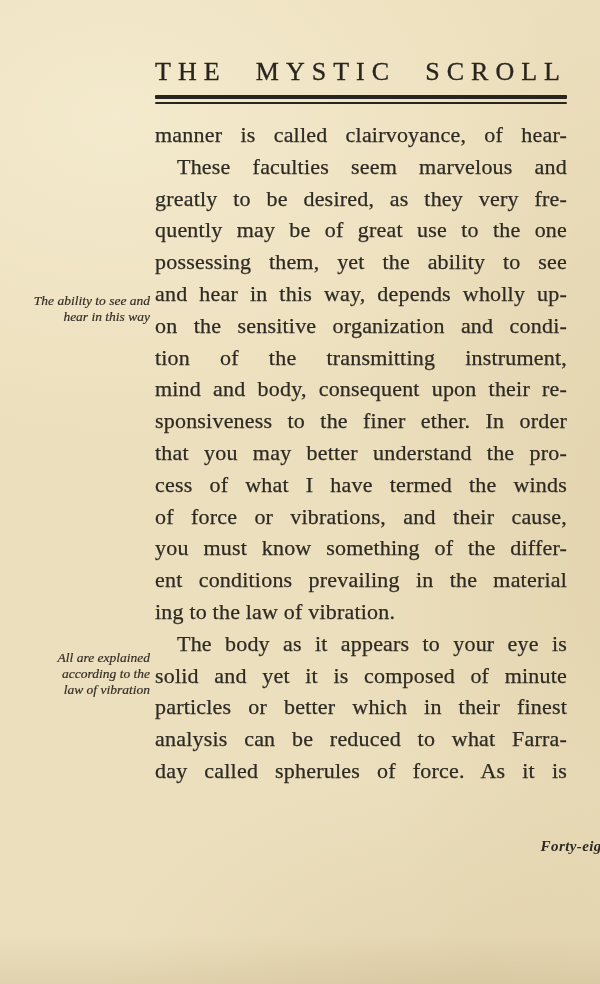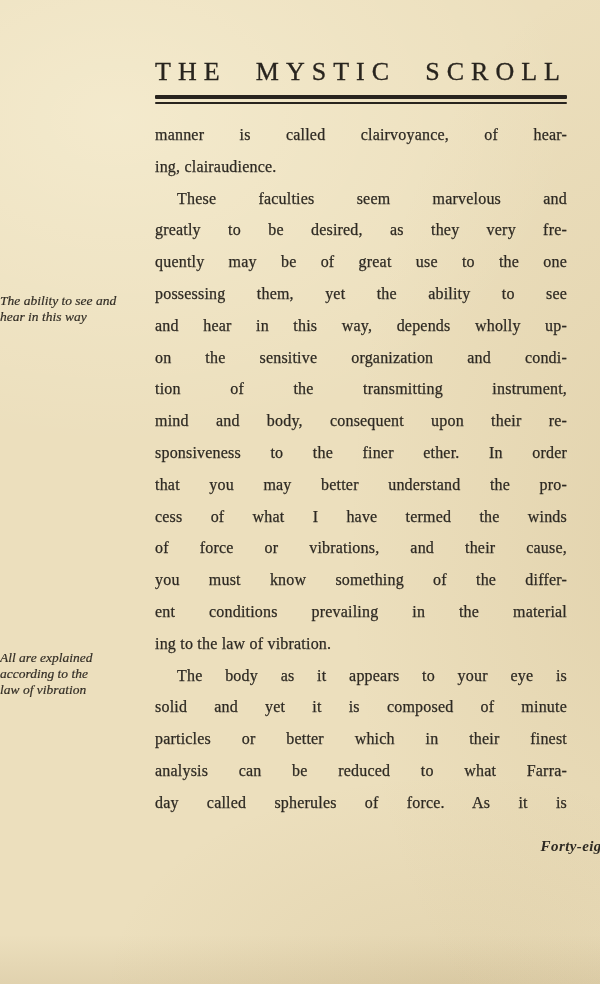--- a/index.html
+++ b/index.html
@@ -40,32 +40,33 @@
   .rule.thin  { height: 2px; margin-top: 3px; }
   .body-text {
     position: absolute;
     left: 155px;
     top: 119px;
     width: 412px;
   }
   .line {
     height: 31.8px;
     line-height: 31.8px;
-    font-size: 16px;
+    font-size: 22px;
     letter-spacing: 0.2px;
     white-space: nowrap;
     overflow: visible;
     -webkit-text-stroke: 0.25px currentColor;
   }
   .line.j { text-align: justify; text-align-last: justify; white-space: normal; }
   .line.ind { text-indent: 22px; }
   .margin-note {
     position: absolute;
     left: 0;
     width: 150px;
+    text-align: right;
     font-style: italic;
     font-size: 13.5px;
     line-height: 15.8px;
     color: #332e26;
     -webkit-text-stroke: 0.2px currentColor;
   }
   .margin-note.n1 { top: 293px; }
   .margin-note.n2 { top: 650px; }
   .folio {
     position: absolute;
@@ -94,21 +95,20 @@
       <div>hear in this way</div>
     </div>
   <div class="margin-note n2">
       <div>All are explained</div>
       <div>according to the</div>
       <div>law of vibration</div>
     </div>
 
   <div class="body-text">
       <div class="line j">manner is called clairvoyance, of hear-</div>
-      <div class="line">ing, clairaudience.</div>
       <div class="line j ind">These faculties seem marvelous and</div>
       <div class="line j">greatly to be desired, as they very fre-</div>
       <div class="line j">quently may be of great use to the one</div>
       <div class="line j">possessing them, yet the ability to see</div>
       <div class="line j">and hear in this way, depends wholly up-</div>
       <div class="line j">on the sensitive organization and condi-</div>
       <div class="line j">tion of the transmitting instrument,</div>
       <div class="line j">mind and body, consequent upon their re-</div>
       <div class="line j">sponsiveness to the finer ether. In order</div>
       <div class="line j">that you may better understand the pro-</div>

